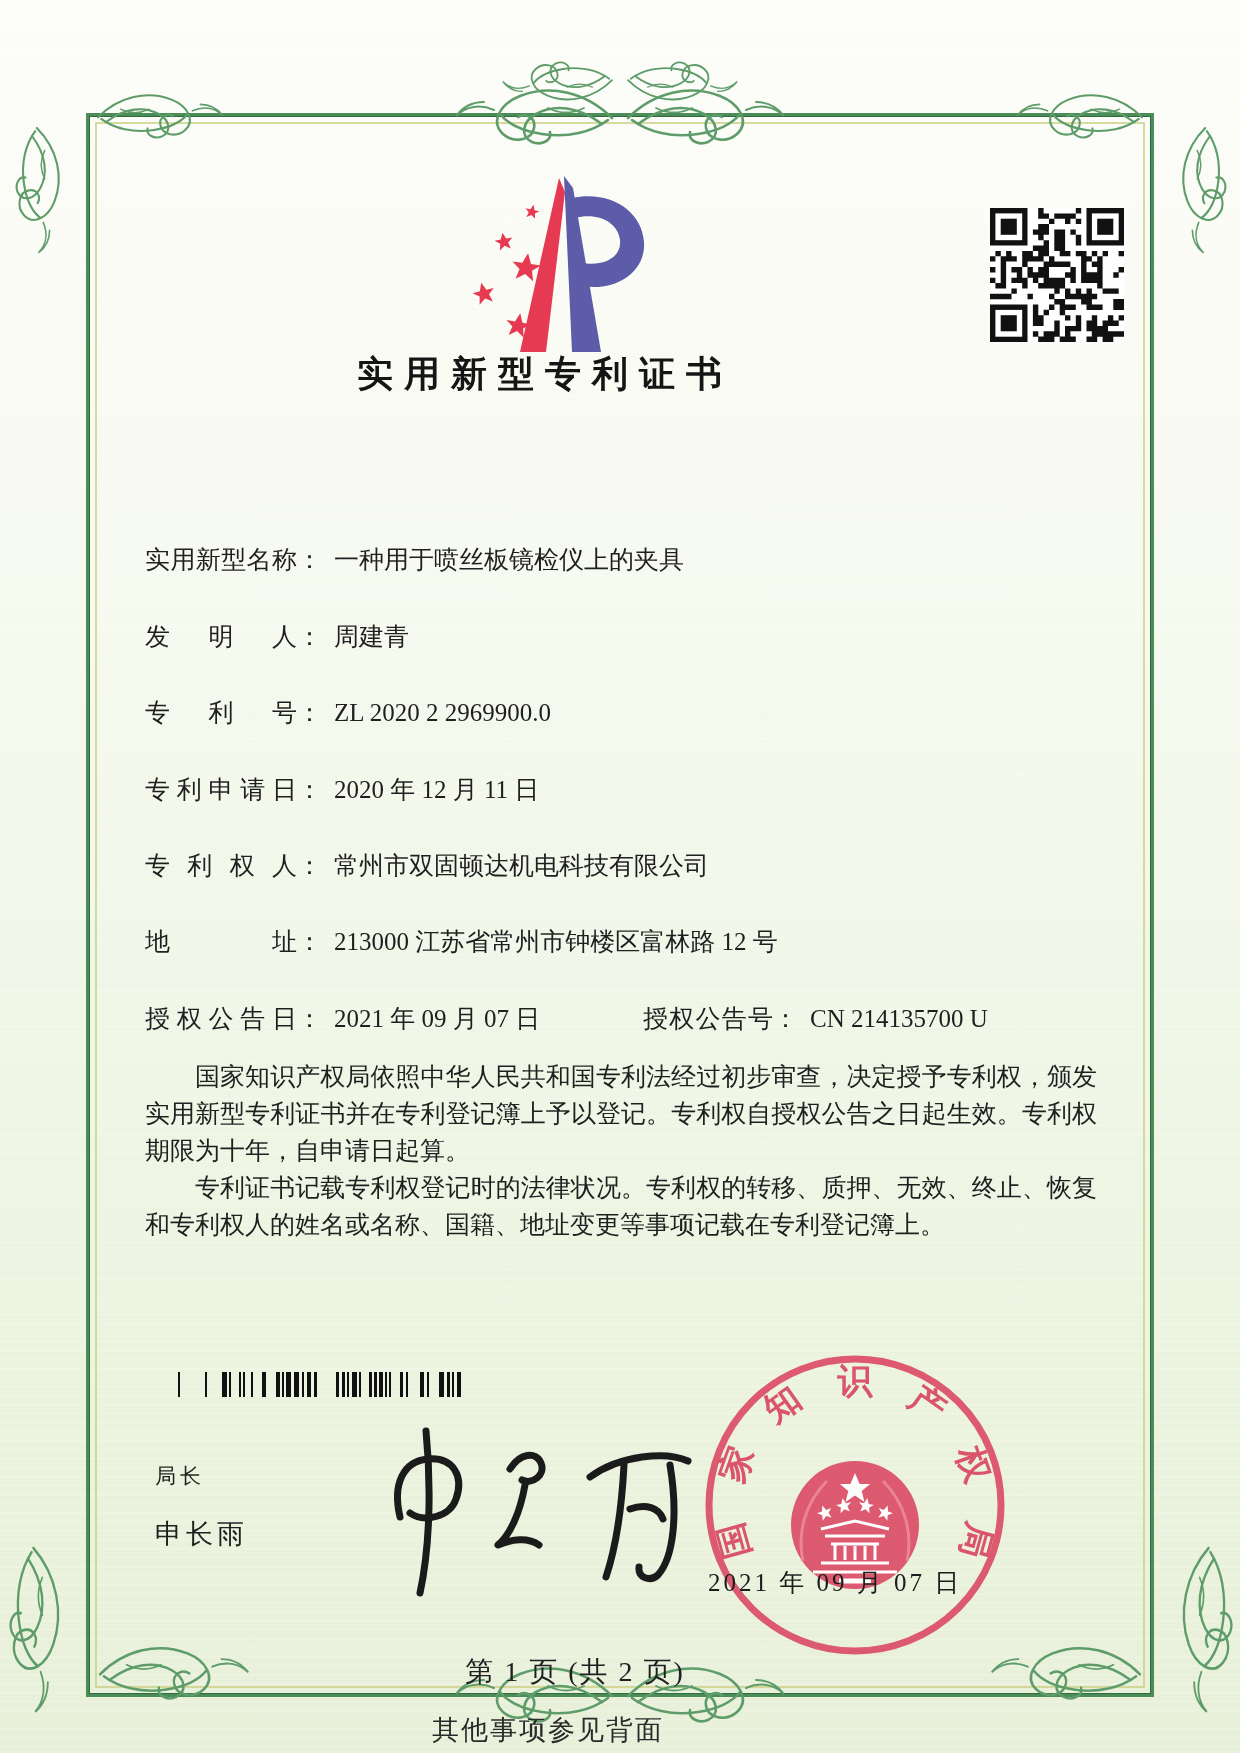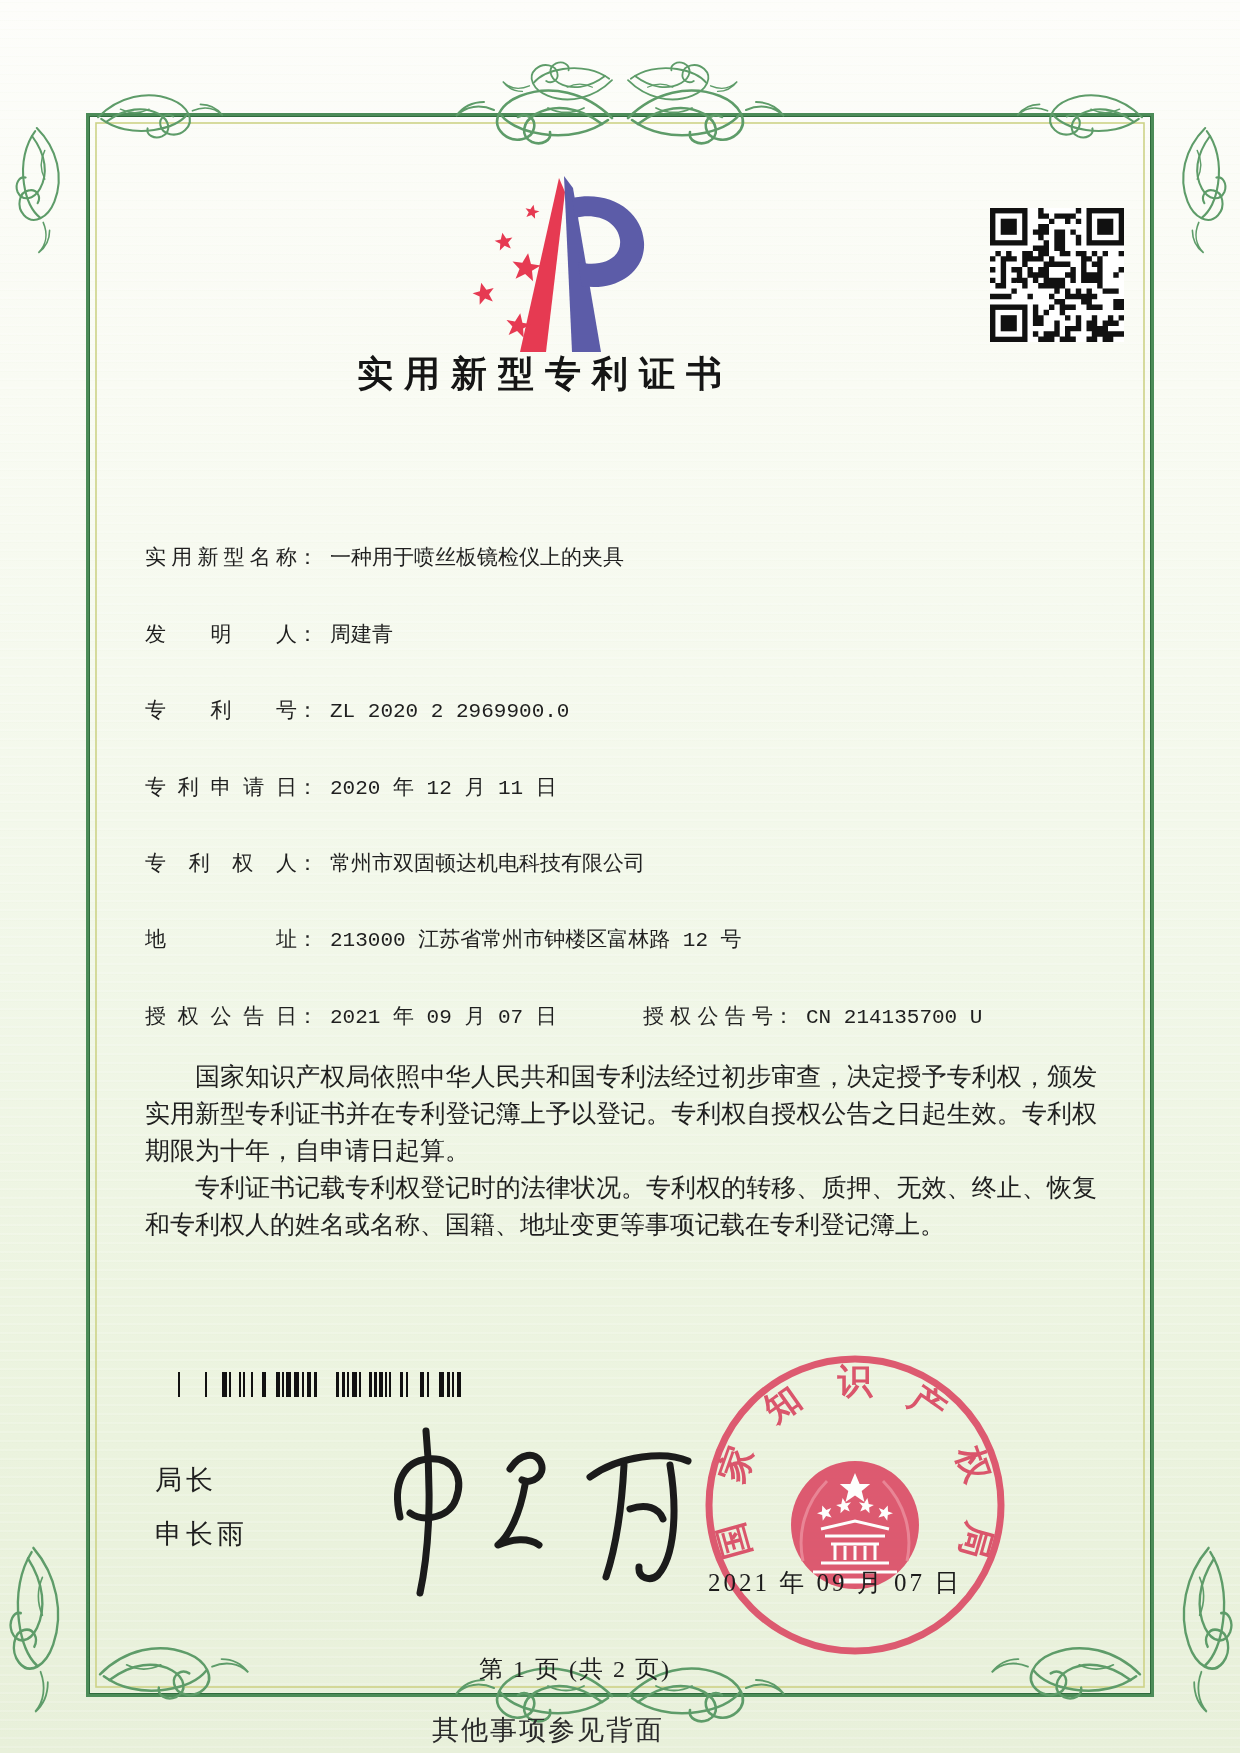--- a/index.html
+++ b/index.html
@@ -8,33 +8,33 @@
     background:linear-gradient(180deg,#fdfdfa 0%,#f9fbf3 22%,#f1f7e8 55%,#ebf3de 82%,#e8f0da 100%);
     font-family:"Liberation Serif","DejaVu Serif",serif;color:#1f1f1f;
   }
   .texture{position:absolute;inset:0;pointer-events:none;opacity:.30;
     background:repeating-linear-gradient(180deg,rgba(255,255,255,.55) 0 2px,rgba(210,225,195,.18) 2px 3px,transparent 3px 9px);}
   .abs{position:absolute;}
   .cert-no{left:126px;top:196px;font-size:28px;letter-spacing:3px;}
   .title{left:245px;top:350px;width:600px;text-align:center;font-size:36px;font-weight:700;letter-spacing:11px;color:#151515;}
   .qr{left:990px;top:208px;}
   .logo{left:460px;top:176px;}
-  .row{left:145px;width:960px;height:36px;font-size:21px;white-space:nowrap;font-family:Liberation Mono, monospace;}
+  .row{left:145px;width:960px;height:36px;font-size:25px;white-space:nowrap;}
   .lab{display:inline-block;width:152px;text-align:justify;text-align-last:justify;vertical-align:top;}
   .val{padding-left:12px;}
   .grant2{position:absolute;left:487px;top:0;margin-left:11px;}
   .body-text{left:145px;top:1058px;width:952px;font-size:25px;line-height:37px;text-align:justify;}
   .body-text p{margin:0;text-indent:2em;}
   .barcode{left:155px;top:1372px;}
-  .signer-title{left:155px;top:1462px;font-size:27px;font-family:"Liberation Sans","DejaVu Sans",sans-serif;letter-spacing:4px;}
+  .signer-title{left:155px;top:1462px;font-size:21px;font-family:"Liberation Sans","DejaVu Sans",sans-serif;letter-spacing:4px;}
   .signer-name{left:155px;top:1516px;font-size:27px;font-family:"Liberation Sans","DejaVu Sans",sans-serif;letter-spacing:4px;}
   .signature{left:362px;top:1425px;}
   .seal{left:703px;top:1353px;opacity:.93;}
   .issue-date{left:680px;top:1566px;width:310px;text-align:center;font-size:25px;letter-spacing:3px;color:#1c1c1c;}
-  .page-indicator{left:275px;top:1653px;width:600px;text-align:center;font-size:24px;letter-spacing:2px;}
+  .page-indicator{left:275px;top:1653px;width:600px;text-align:center;font-size:28px;letter-spacing:2px;}
   .back-note{left:248px;top:1712px;width:600px;text-align:center;font-size:27px;letter-spacing:2px;color:#2a2a2a;}
 </style>
 </head>
 <body>
 
 <div class="page">
   <div class="texture"></div>
 
   <svg class="abs" width="1240" height="1753" viewBox="0 0 1240 1753" style="left:0;top:0">
     <defs>

